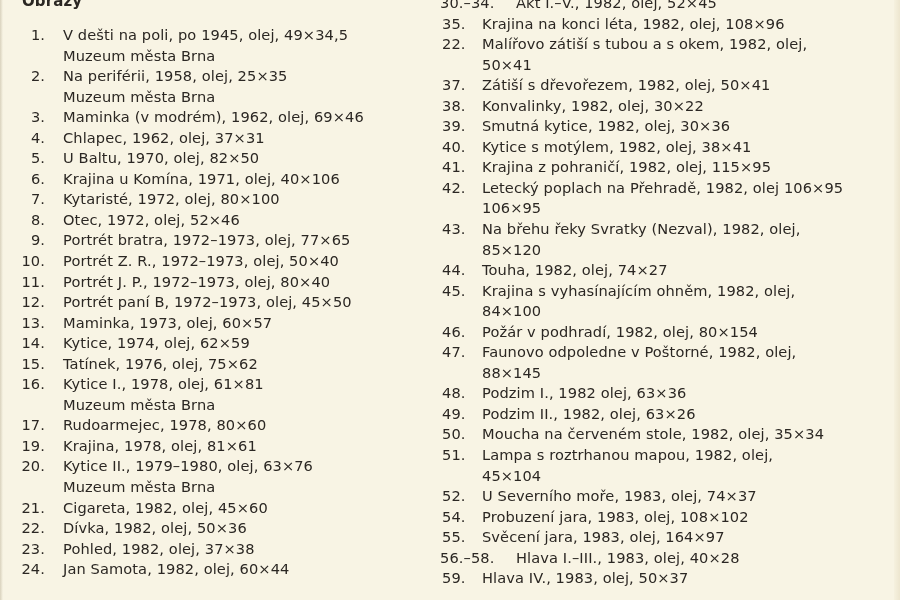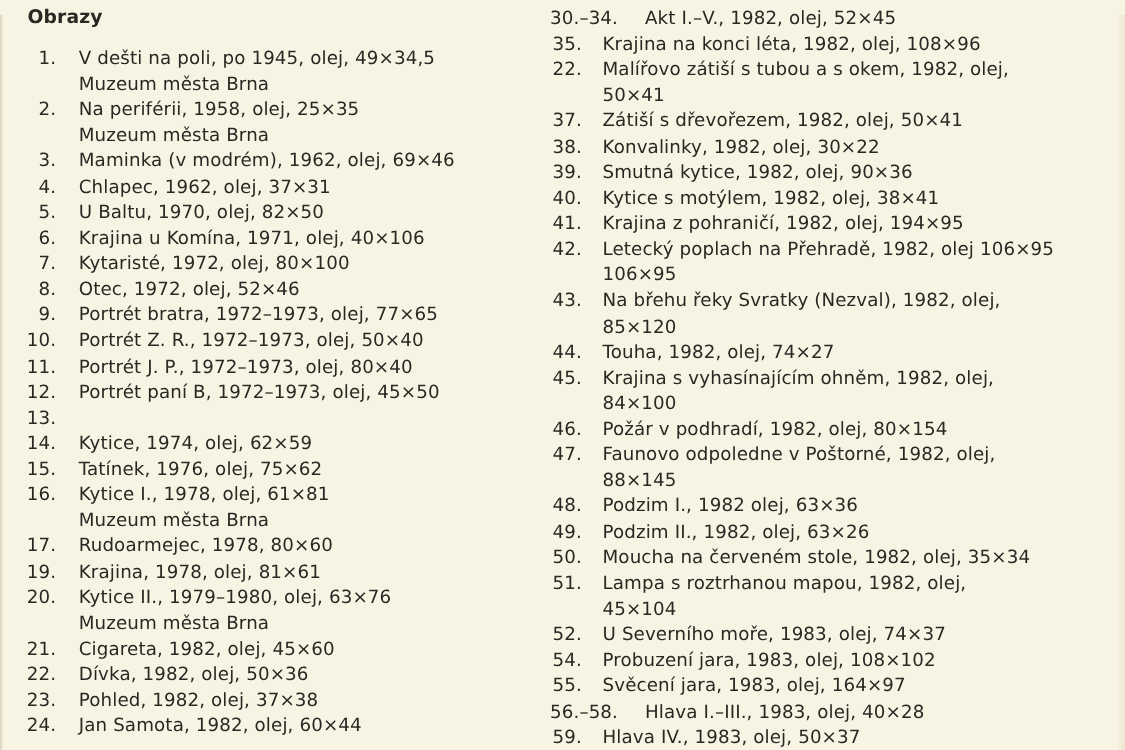--- a/index.html
+++ b/index.html
@@ -4,21 +4,21 @@
 <style>
   html, body { margin: 0; padding: 0; }
   body {
     width: 900px; height: 600px; overflow: hidden; position: relative;
     background: #f8f4e4;
     color: #2b2723;
     font-family: "DejaVu Sans", "Liberation Sans", sans-serif;
     font-size: 14.6px;
     letter-spacing: 0.1px;
   }
-  .page { position: absolute; inset: 0; margin-top: 12px; }
+  .page { position: absolute; inset: 0; }
   .left-edge {
     position: absolute; left: 0; top: 0; width: 3px; height: 600px;
     background: linear-gradient(to right, #d9d2bd, #f8f4e4);
   }
   .right-edge {
     position: absolute; right: 0; top: 0; width: 6px; height: 600px;
     background: linear-gradient(to right, #f6f1df, #ede6cf);
   }
   .heading {
     position: absolute; left: 22px; top: -9px;
@@ -97,20 +97,21 @@
       <div class="line">
         <span class="num">11.</span>
         <span class="txt">Portrét J. P., 1972–1973, olej, 80×40</span>
       </div>
       <div class="line">
         <span class="num">12.</span>
         <span class="txt">Portrét paní B, 1972–1973, olej, 45×50</span>
       </div>
       <div class="line">
         <span class="num">13.</span>
+        <span class="txt">Maminka, 1973, olej, 60×57</span>
       </div>
       <div class="line">
         <span class="num">14.</span>
         <span class="txt">Kytice, 1974, olej, 62×59</span>
       </div>
       <div class="line">
         <span class="num">15.</span>
         <span class="txt">Tatínek, 1976, olej, 75×62</span>
       </div>
       <div class="line">
@@ -174,29 +175,29 @@
       <div class="line">
         <span class="num">37.</span>
         <span class="txt">Zátiší s dřevořezem, 1982, olej, 50×41</span>
       </div>
       <div class="line">
         <span class="num">38.</span>
         <span class="txt">Konvalinky, 1982, olej, 30×22</span>
       </div>
       <div class="line">
         <span class="num">39.</span>
-        <span class="txt">Smutná kytice, 1982, olej, 90×36</span>
+        <span class="txt">Smutná kytice, 1982, olej, 30×36</span>
       </div>
       <div class="line">
         <span class="num">40.</span>
         <span class="txt">Kytice s motýlem, 1982, olej, 38×41</span>
       </div>
       <div class="line">
         <span class="num">41.</span>
-        <span class="txt">Krajina z pohraničí, 1982, olej, 194×95</span>
+        <span class="txt">Krajina z pohraničí, 1982, olej, 115×95</span>
       </div>
       <div class="line">
         <span class="num">42.</span>
         <span class="txt">Letecký poplach na Přehradě, 1982, olej 106×95</span>
       </div>
       <div class="line">
         <span class="num"></span>
         <span class="txt">106×95</span>
       </div>
       <div class="line">

